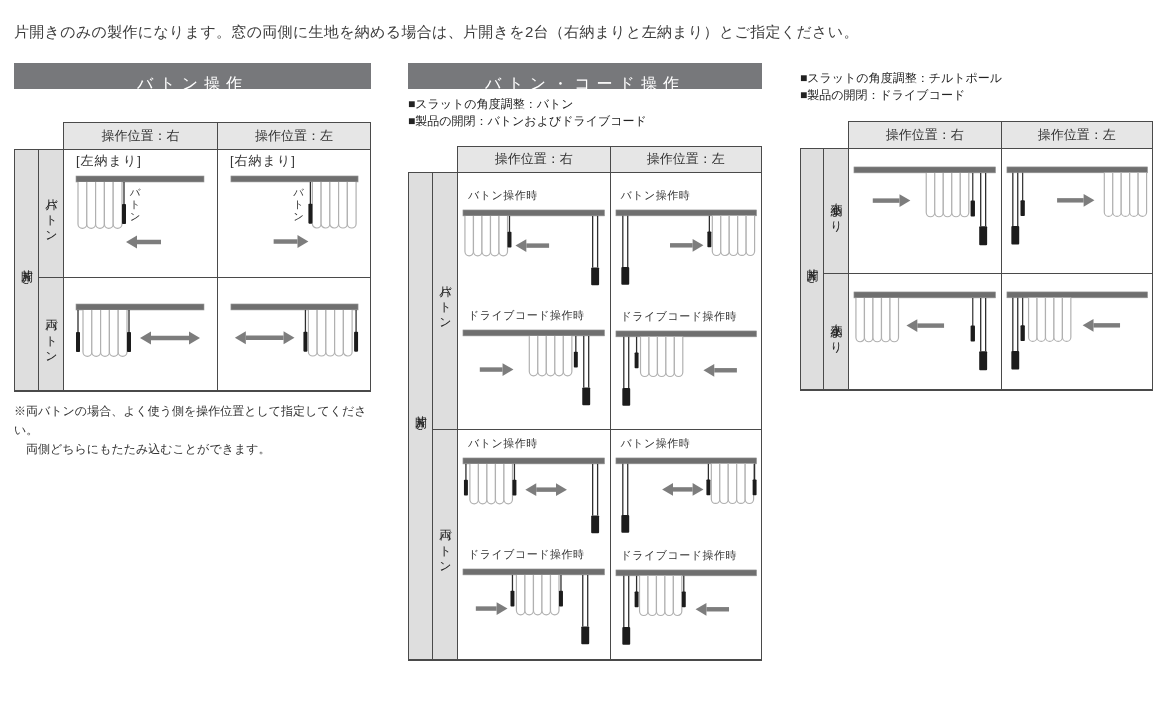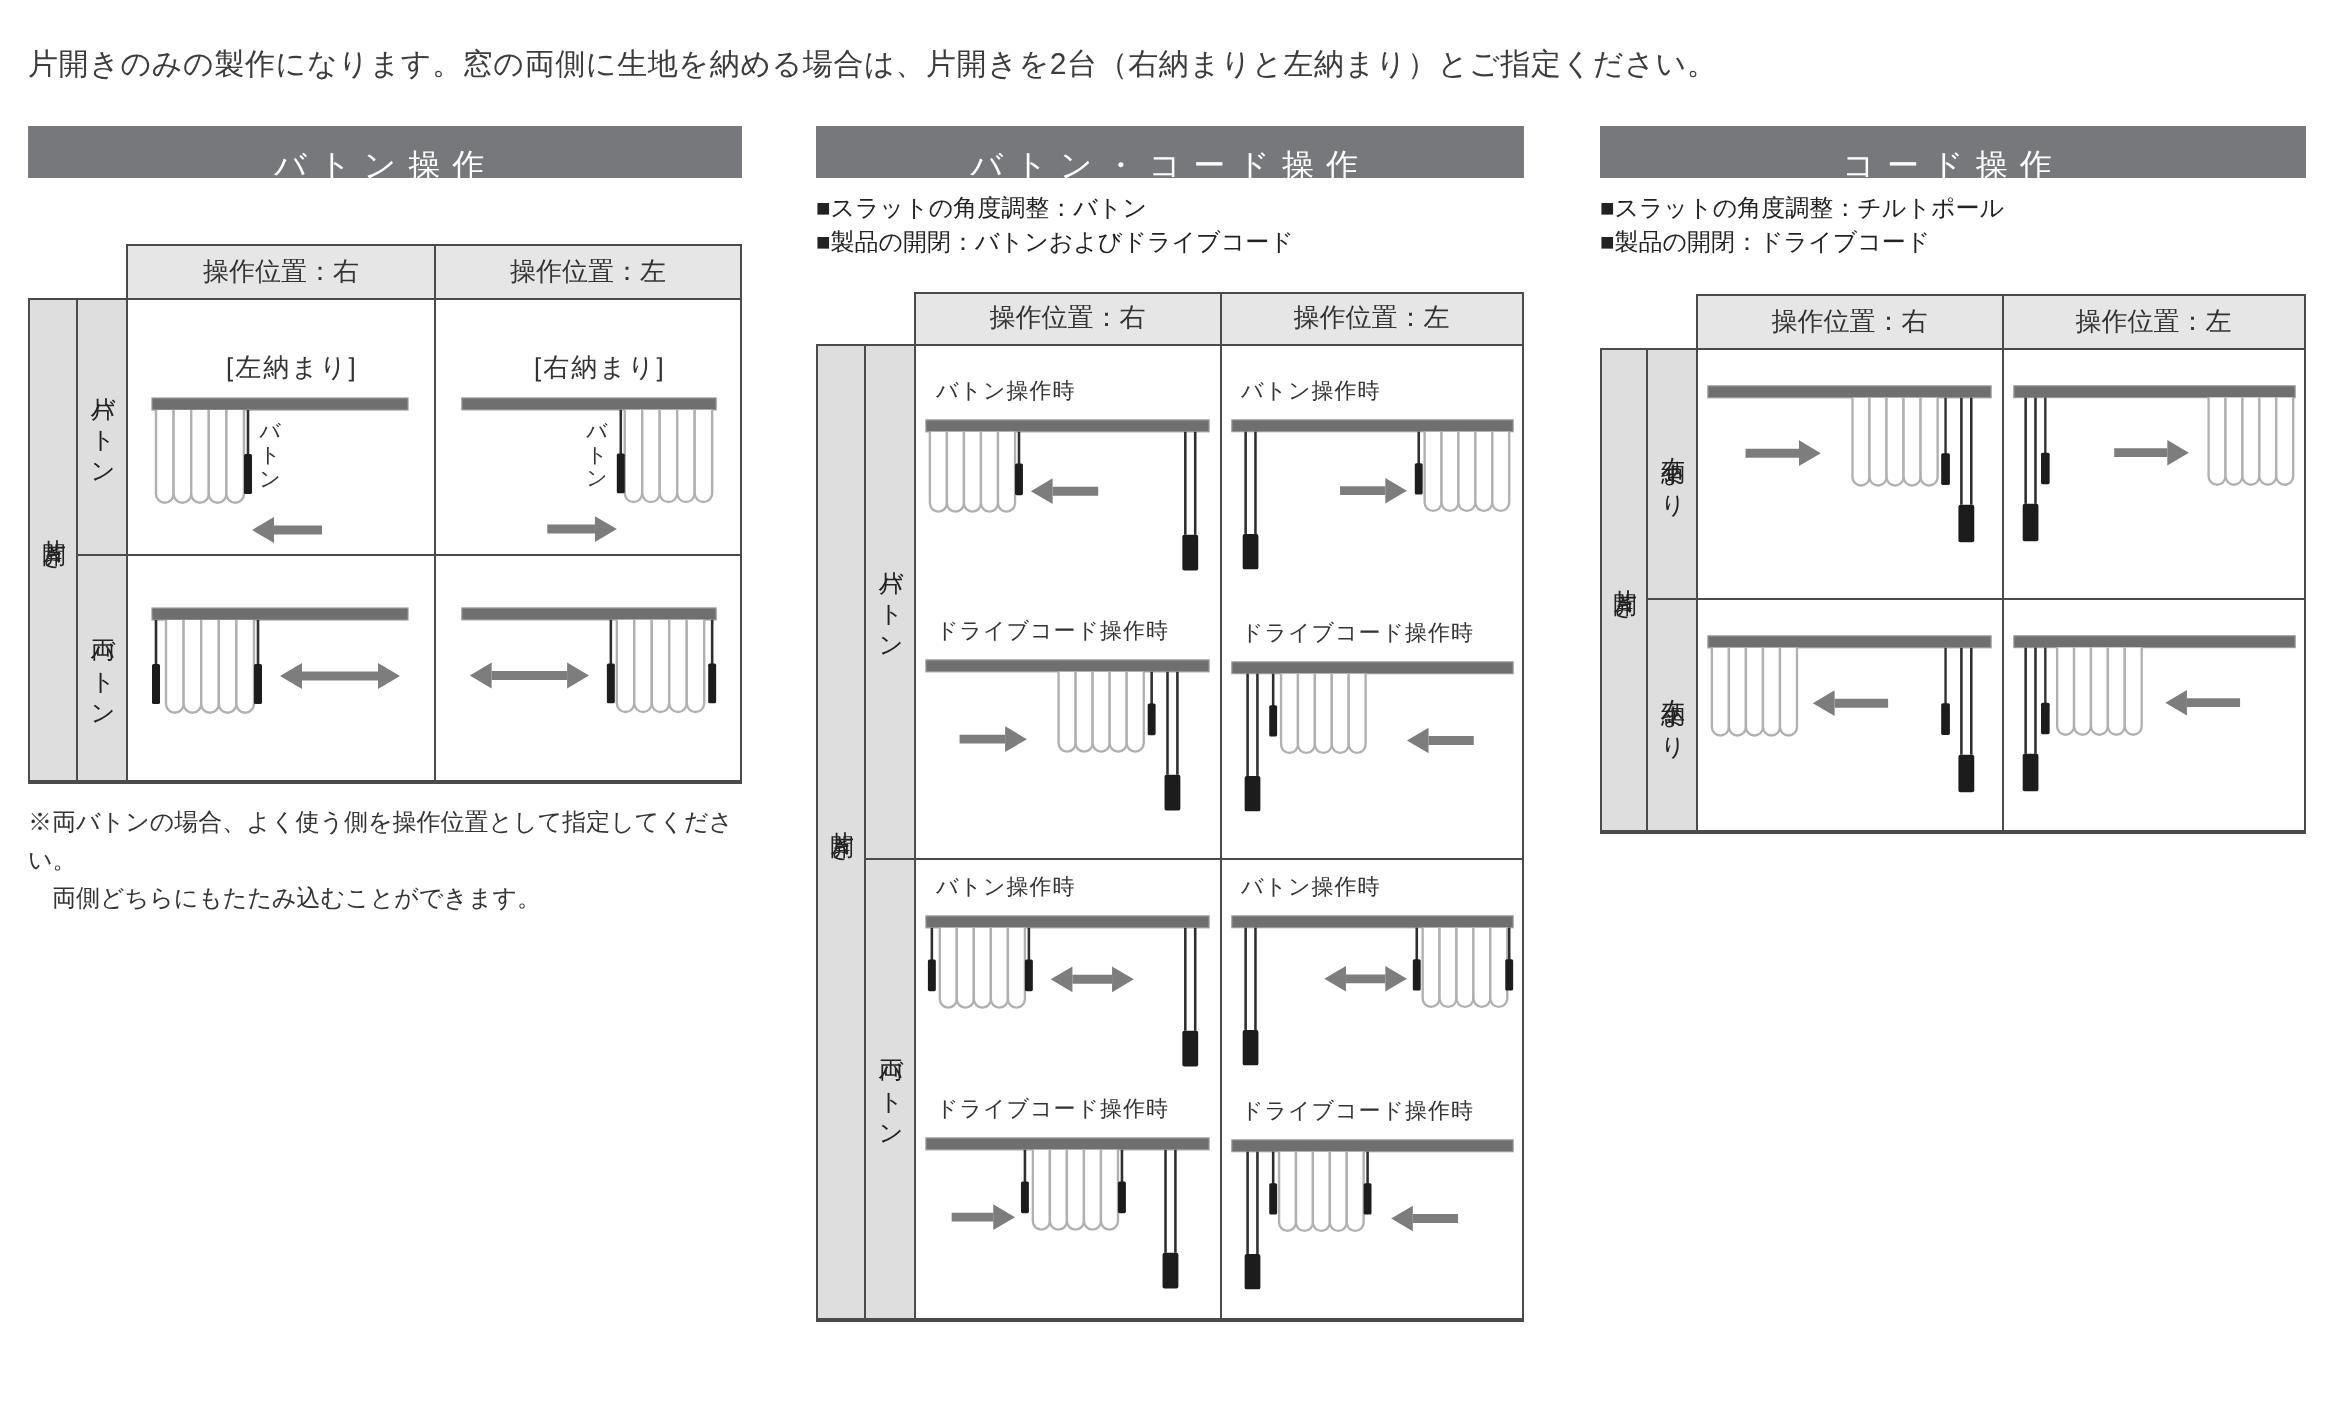--- a/index.html
+++ b/index.html
@@ -29,21 +29,21 @@
   .hlast{border-right:1px solid #4a4a4a;}
   .vtext{writing-mode:vertical-rl;text-orientation:upright;letter-spacing:2px;}
   .glabel,.rlabel{
     background:#dedede;border-top:1px solid #4a4a4a;border-left:1px solid #4a4a4a;
     display:flex;align-items:center;justify-content:center;font-size:12px;color:#222;
   }
   .glabel{grid-row:2/4;}
   .dcell{background:#fff;border-top:1px solid #4a4a4a;border-left:1px solid #4a4a4a;overflow:hidden;}
   .clast{border-right:1px solid #4a4a4a;}
   .bb{border-bottom:2px solid #4a4a4a;}
-  .dcap{font-size:13px;color:#333;padding:25px 0 2px 12px;letter-spacing:1px;margin-left:37px;}
+  .dcap{font-size:13px;color:#333;padding:2px 0 2px 12px;letter-spacing:1px;}
   .dia{display:block;width:100%;height:auto;}
   .noCap .dia{margin-top:22px;}
   .p2c{display:flex;flex-direction:column;justify-content:space-evenly;}
   .dcap2{font-size:11px;color:#333;padding:0 0 3px 10px;letter-spacing:.5px;}
   #panel3 .dcell .dia{margin-top:12px;}
   .note{margin-top:10px;font-size:12px;color:#333;line-height:1.6;}
   .note .nline2{padding-left:1em;}
 </style>
 </head>
 <body>
@@ -312,21 +312,20 @@
             <rect x="11.5" y="62" width="8" height="18" fill="#1c1c1c" rx="1"></rect>
             <line x1="120" y1="44" x2="97" y2="44" stroke="#7d7d7d" stroke-width="4.5"></line>
             <polygon points="86,44 97,37.5 97,50.5" fill="#7d7d7d"></polygon>
           </svg>
       </div>
     </div>
   </div>
 </div>
 
 <div class="panel" id="panel3">
-  <div class="ptitle">コード操作</div>
   <div class="bullets">
     <div>■スラットの角度調整：チルトポール</div>
     <div>■製品の開閉：ドライブコード</div>
   </div>
   <div class="tbl">
     <div class="corner"></div>
     <div class="hcell">操作位置：右</div>
     <div class="hcell hlast">操作位置：左</div>
 
     <div class="glabel vtext bb">片開き</div>

